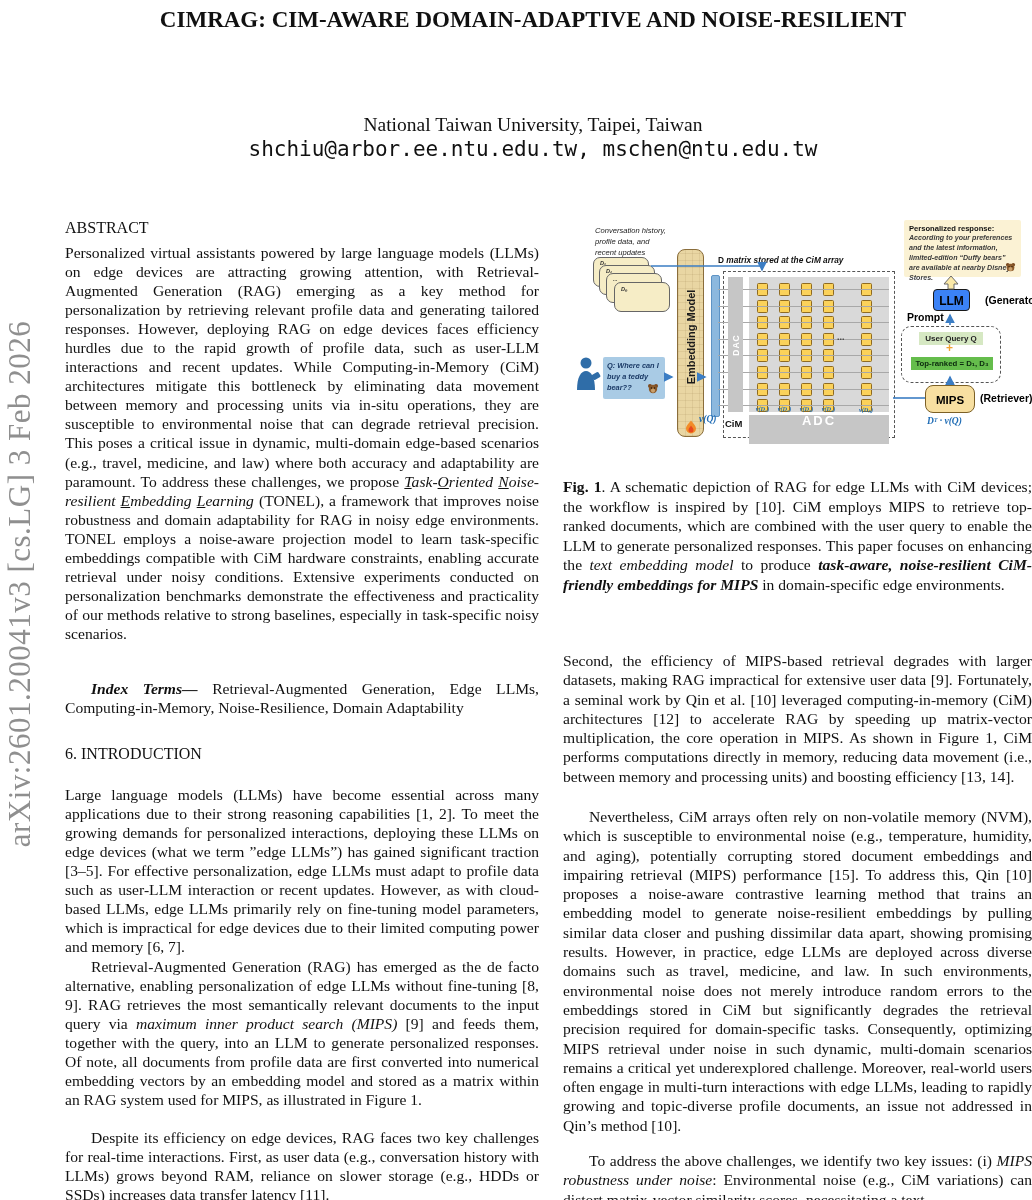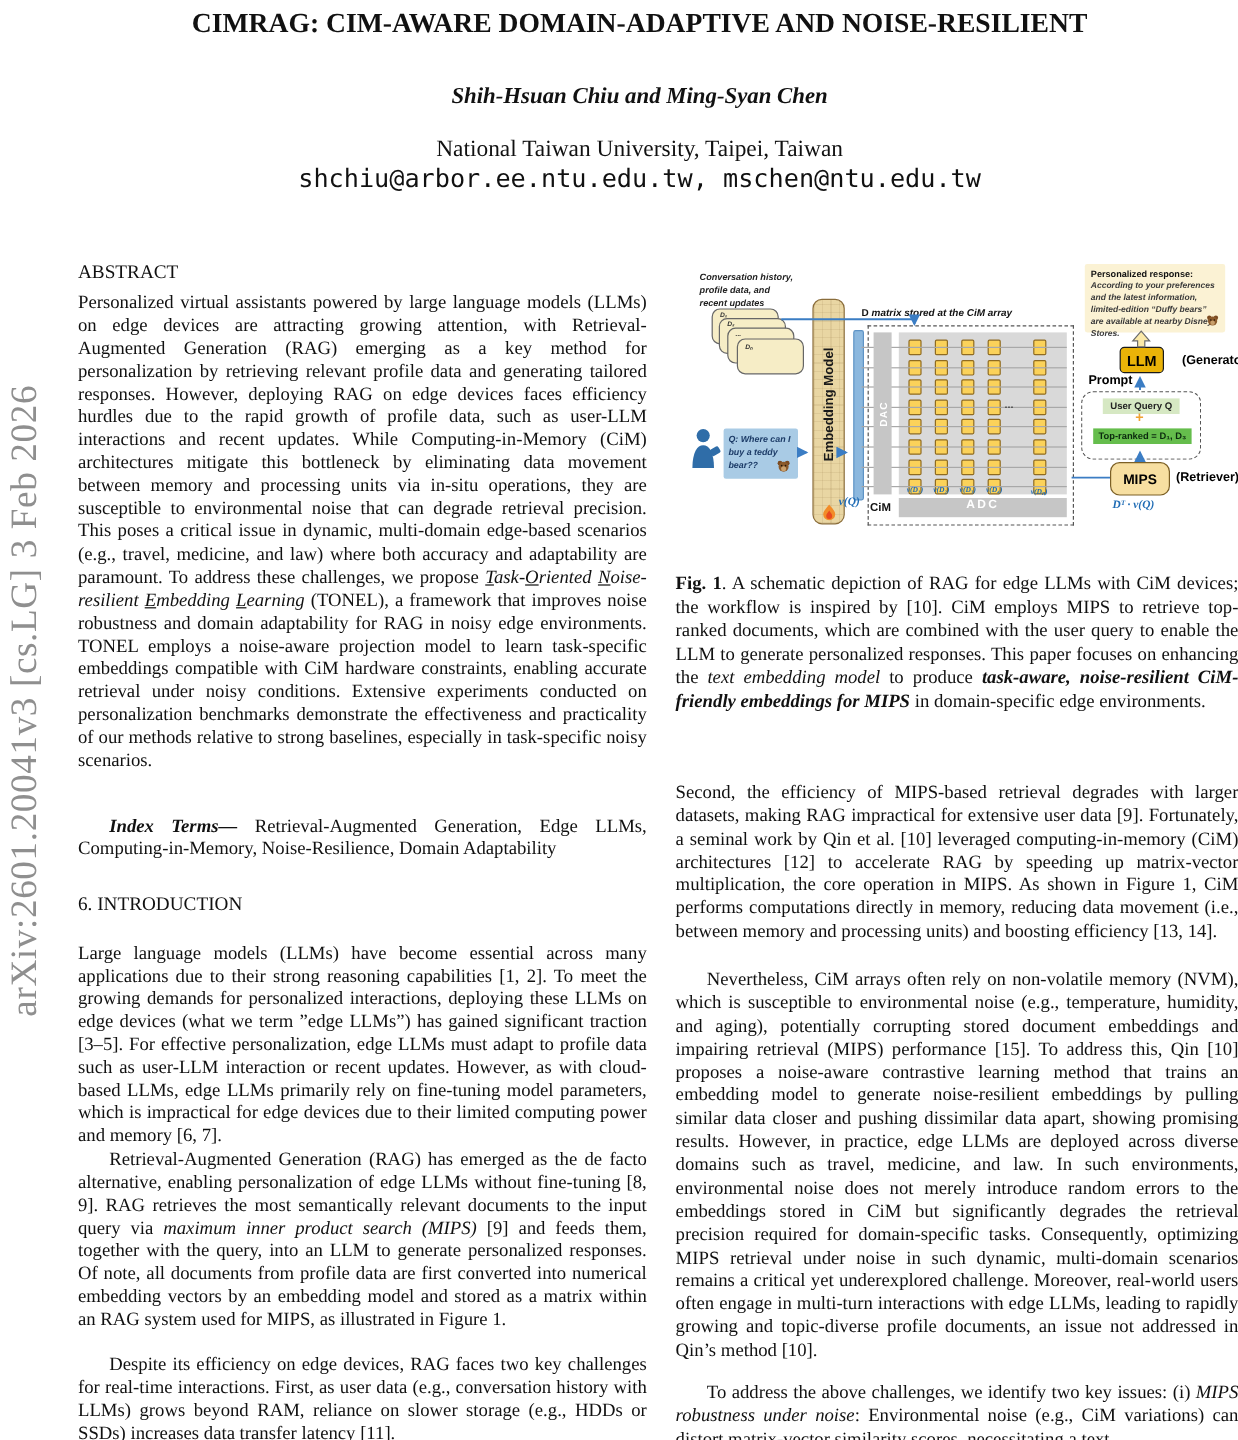--- a/index.html
+++ b/index.html
@@ -21,21 +21,21 @@
   .rightcol{position:absolute;left:563px;top:205px;width:469px;}
   .colhead{position:absolute;left:0;width:100%;text-align:left;font-weight:normal;font-size:16px;}
   .par{position:absolute;left:0;width:100%;text-align:justify;font-size:15.6px;line-height:19.05px;}
   .rightcol .par{line-height:19.3px;}
   .cappar{line-height:19.6px !important;}
   .ind{text-indent:26px;}
   .sg-b{font-weight:bold}.sg-i{font-style:italic}.sg-u{text-decoration:underline}
   
   .fig{position:absolute;left:0;top:0;width:469px;height:258px;font-family:"Liberation Sans",sans-serif;}
   .abs{position:absolute;}
-  .docs-label{left:20px;top:21px;font-style:italic;font-weight:bold;font-size:7.6px;line-height:1.42;
+  .docs-label{left:32px;top:21px;font-style:italic;font-weight:normal;font-size:7.6px;line-height:1.42;
               color:#222;white-space:pre-line;}
   .card{position:absolute;width:56px;height:30px;background:#f6edc6;border:1.1px solid #666;
         border-radius:7px;font-size:5.6px;font-weight:bold;font-style:italic;color:#333;
         padding:2px 0 0 6px;box-sizing:border-box;}
   .query-box{left:40px;top:152px;width:62px;height:42px;background:#a9cbe5;color:#1b3a66;
              font-style:italic;font-weight:600;font-size:7.4px;line-height:1.5;
              padding:3px 4px;box-sizing:border-box;white-space:pre-line;border-radius:2px;}
   .embed-box{left:114px;top:44px;width:25px;height:186px;background:#e9d6a3;
              border:1.3px solid #8a6d3b;border-radius:8px;
              background-image:repeating-linear-gradient(0deg,rgba(138,109,59,.12) 0 1px,transparent 1px 7px),
@@ -50,28 +50,28 @@
   .array-bg{left:186px;top:72px;width:140px;height:135px;background:#d9d9d9;z-index:0;}
   .wire{position:absolute;left:155px;width:171px;height:1px;background:#a8a8a8;z-index:1;}
   .dac-bar{left:165px;top:72px;width:15px;height:135px;background:#c6c6c6;z-index:2;}
   .dac-label{position:absolute;left:50%;top:50%;transform:translate(-50%,-50%) rotate(-90deg);
              color:#fff;font-weight:bold;font-size:8.5px;letter-spacing:1px;}
   .cell{position:absolute;width:11px;height:13px;background:#fbd25a;border:1px solid #8f6b21;
         border-radius:1.5px;box-sizing:border-box;z-index:3;}
   .array-ellipsis{left:274px;top:127px;font-weight:bold;font-size:9px;color:#444;z-index:3;}
   .col-label{position:absolute;top:200px;width:30px;text-align:center;font-size:6.3px;z-index:4;
              font-family:"Liberation Serif",serif;font-weight:bold;font-style:italic;color:#1f6cb5;}
-  .adc-bar{left:186px;top:210px;width:140px;height:16px;background:#c6c6c6;color:#fff;
-           font-weight:bold;font-size:10px;line-height:12px;text-align:center;letter-spacing:2px;}
+  .adc-bar{left:186px;top:210px;width:140px;height:29px;background:#c6c6c6;color:#fff;
+           font-weight:bold;font-size:13px;line-height:12px;text-align:center;letter-spacing:2px;}
   .cim-label{left:162px;top:213px;font-weight:bold;font-size:9.5px;color:#111;}
   .resp-box{left:341px;top:15px;width:117px;height:57px;background:#fbf2d4;border-radius:2px;
             padding:4px 5px;box-sizing:border-box;}
   .resp-title{font-weight:bold;font-size:7.6px;line-height:1.3;color:#111;}
   .resp-body{font-style:italic;font-weight:600;font-size:7.1px;line-height:1.4;color:#3a3a3a;}
-  .llm-box{left:370px;top:84px;width:37px;height:22px;background:#eab308;border:1.5px solid #1a1a1a;
+  .llm-box{left:370px;top:84px;width:37px;height:22px;background:#3b82f6;border:1.5px solid #1a1a1a;
            border-radius:4px;font-weight:bold;font-size:12px;line-height:22px;text-align:center;
            box-sizing:border-box;color:#000;}
   .side-lbl{font-weight:600;font-size:10.5px;color:#000;}
   .generator{left:412px;top:89px;margin-left:10px;}
   .prompt{left:344px;top:106px;}
   .prompt-box{left:338px;top:121px;width:98px;height:55px;border:1.1px dashed #555;border-radius:10px;}
   .uq-box{left:356px;top:127px;width:64px;height:13px;background:#d6e8c3;font-weight:600;font-size:8px;
           line-height:13px;text-align:center;color:#222;}
   .plus{left:383px;top:137px;color:#f0a232;font-weight:bold;font-size:12px;line-height:12px;}
   .tr-box{left:348px;top:152px;width:82px;height:13px;background:#65bd4c;font-weight:600;font-size:7.8px;
@@ -86,21 +86,20 @@
 </head>
 <body>
 
 <div class="page">
 
   <div class="arxiv">arXiv:2601.20041v3  [cs.LG]  3 Feb 2026</div>
 
   <div class="title">
     <div>CIMRAG: CIM-AWARE DOMAIN-ADAPTIVE AND NOISE-RESILIENT</div>
   </div>
-  <div class="authors">Shih-Hsuan Chiu and Ming-Syan Chen</div>
   <div class="affil">National Taiwan University, Taipei, Taiwan</div>
   <div class="emails">shchiu@arbor.ee.ntu.edu.tw, mschen@ntu.edu.tw</div>
 
   <div class="leftcol">
     <div class="colhead" style="top:4px">ABSTRACT</div>
     <div class="par" style="top:28px"><span>Personalized virtual assistants powered by large language models (LLMs) on edge devices are attracting growing attention, with Retrieval-Augmented Generation (RAG) emerging as a key method for personalization by retrieving relevant profile data and generating tailored responses. However, deploying RAG on edge devices faces efficiency hurdles due to the rapid growth of profile data, such as user-LLM interactions and recent updates.  While Computing-in-Memory (CiM) architectures mitigate this bottleneck by eliminating data movement between memory and processing units via in-situ operations, they are susceptible to environmental noise that can degrade retrieval precision.  This poses a critical issue in dynamic, multi-domain edge-based scenarios (e.g., travel, medicine, and law) where both accuracy and adaptability are paramount.  To address these challenges, we propose </span><span class="sg-i sg-u">T</span><span class="sg-i">ask-</span><span class="sg-i sg-u">O</span><span class="sg-i">riented </span><span class="sg-i sg-u">N</span><span class="sg-i">oise-resilient </span><span class="sg-i sg-u">E</span><span class="sg-i">mbedding </span><span class="sg-i sg-u">L</span><span class="sg-i">earning</span><span> (TONEL), a framework that improves noise robustness and domain adaptability for RAG in noisy edge environments. TONEL employs a noise-aware projection model to learn task-specific embeddings compatible with CiM hardware constraints, enabling accurate retrieval under noisy conditions.  Extensive experiments conducted on personalization benchmarks demonstrate the effectiveness and practicality of our methods relative to strong baselines, especially in task-specific noisy scenarios.</span></div>
     <div class="par ind" style="top:464px"><span class="sg-b sg-i">Index Terms—</span><span> Retrieval-Augmented Generation, Edge LLMs, Computing-in-Memory, Noise-Resilience, Domain Adaptability</span></div>
     <div class="colhead" style="top:530px">6.  INTRODUCTION</div>
     <div class="par" style="top:570px"><span>Large language models (LLMs) have become essential across many applications due to their strong reasoning capabilities [1, 2]. To meet the growing demands for personalized interactions, deploying these LLMs on edge devices (what we term ”edge LLMs”) has gained significant traction [3–5]. For effective personalization, edge LLMs must adapt to profile data such as user-LLM interaction or recent updates. However, as with cloud-based LLMs, edge LLMs primarily rely on fine-tuning model parameters, which is impractical for edge devices due to their limited computing power and memory [6, 7].</span></div>
     <div class="par ind" style="top:742px"><span>Retrieval-Augmented Generation (RAG) has emerged as the de facto alternative, enabling personalization of edge LLMs without fine-tuning [8, 9].  RAG retrieves the most semantically relevant documents to the input query via </span><span class="sg-i">maximum inner product search (MIPS)</span><span> [9] and feeds them, together with the query, into an LLM to generate personalized responses.  Of note, all documents from profile data are first converted into numerical embedding vectors by an embedding model and stored as a matrix within an RAG system used for MIPS, as illustrated in Figure 1.</span></div>

